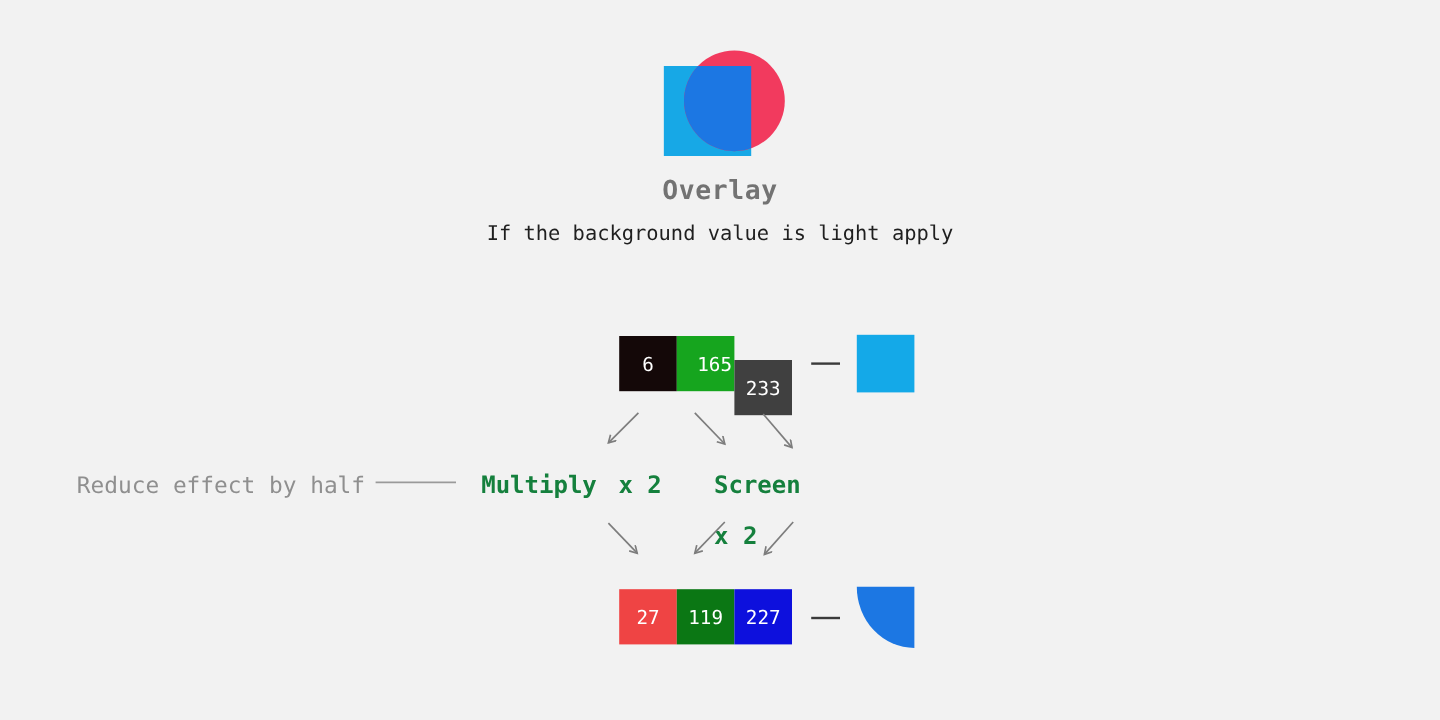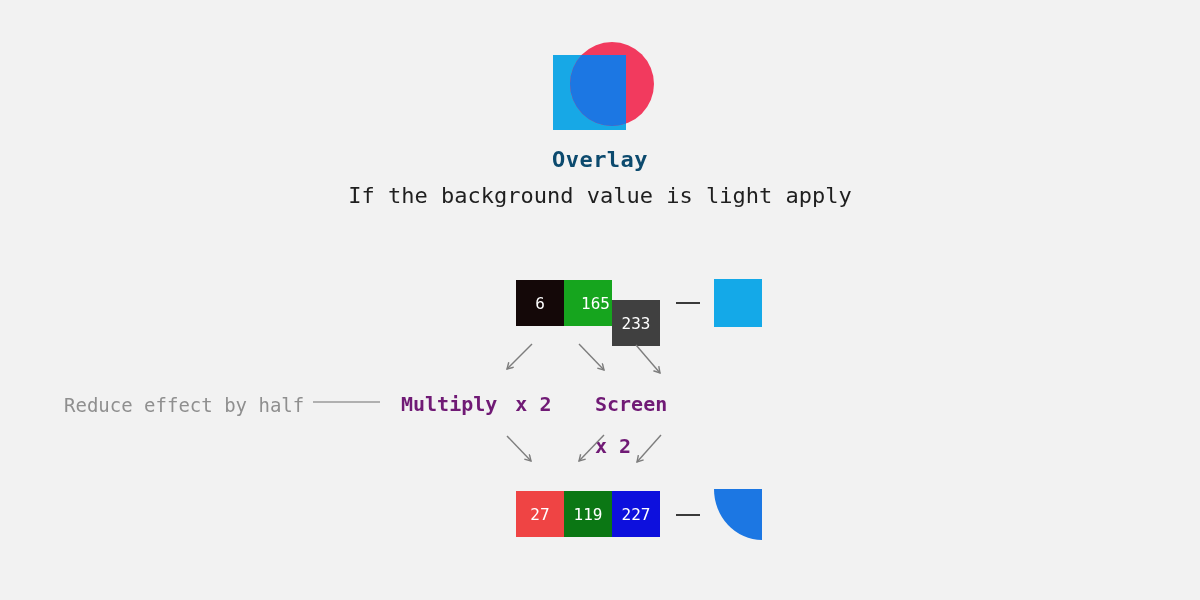--- a/index.html
+++ b/index.html
@@ -25,29 +25,29 @@
   }
 
   
   .title {
     position: absolute;
     left: 0; top: 147px;
     width: 1200px;
     text-align: center;
     font-size: 22px;
     font-weight: bold;
-    color: #0c4a6e;
+    color: #737373;
     letter-spacing: 0.5px;
   }
   .desc {
     position: absolute;
     left: 0; top: 184px;
     width: 1200px;
     text-align: center;
-    font-size: 22px;
+    font-size: 17px;
     line-height: 23px;
     color: #1f1f1f;
   }
 
   
   .rgb-row {
     position: absolute;
     display: flex;
   }
   .row1 { left: 516px; top: 280px; }
@@ -75,21 +75,21 @@
     border-bottom-left-radius: 100% 100%;
   }
 
   
   .op {
     position: absolute;
     display: flex;
     gap: 18px;
     font-size: 20px;
     font-weight: bold;
-    color: #701a75;
+    color: #15803d;
     white-space: nowrap;
   }
   .op-multiply { left: 401px; top: 392px; }
   .op-screen  { left: 595px; top: 392px; flex-direction: column; }
 
   .annotation {
     position: absolute;
     left: 64px; top: 394px;
     font-size: 19px;
     color: #8f8f8f;

